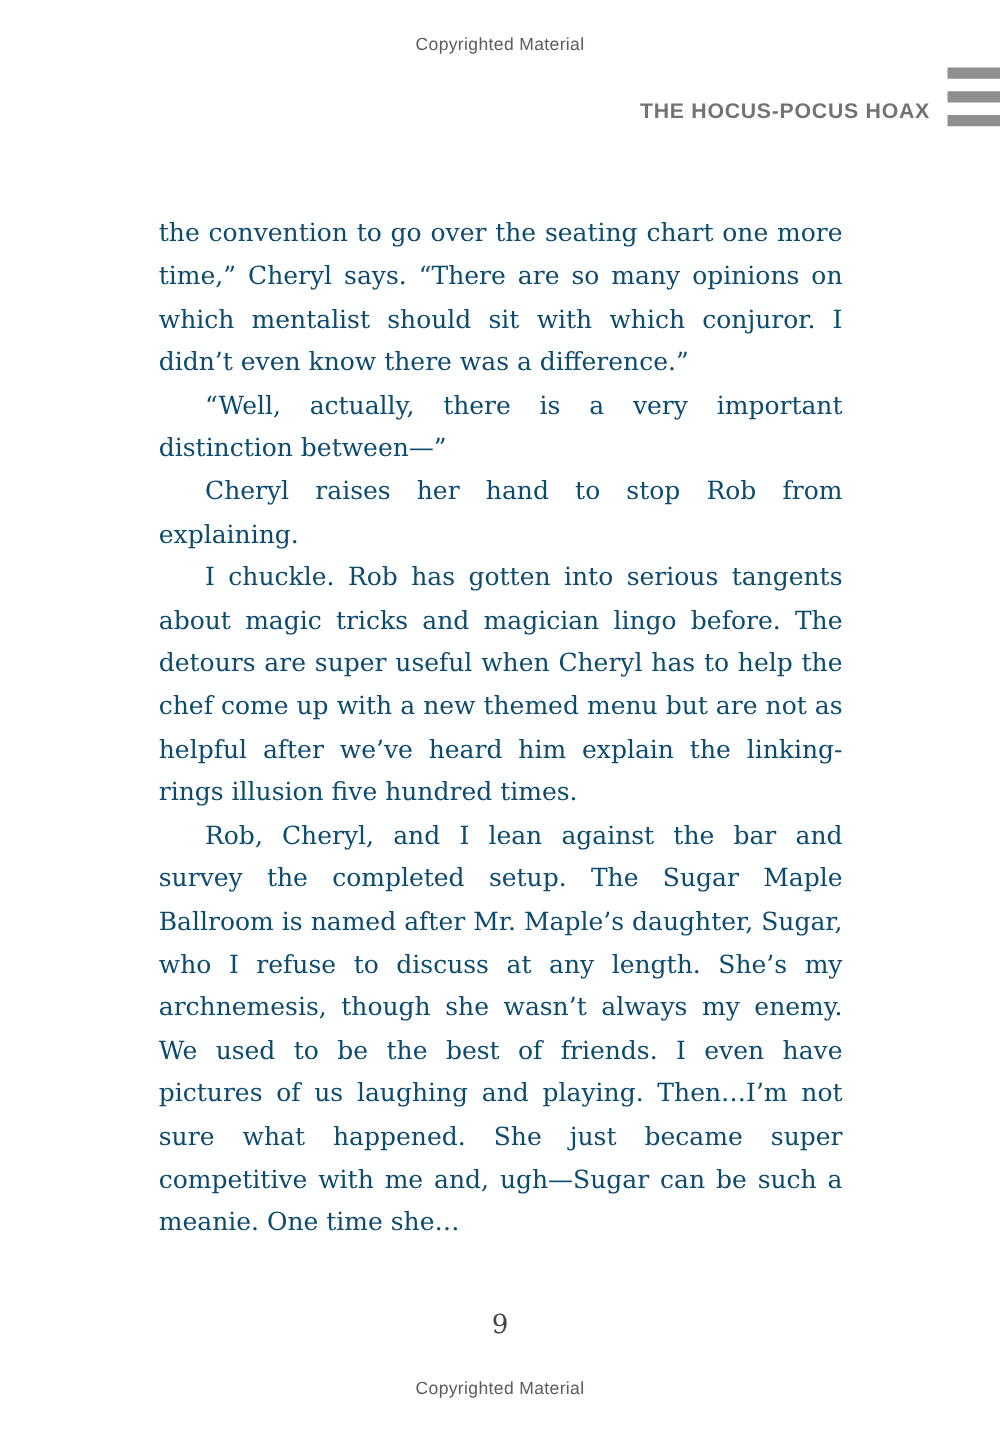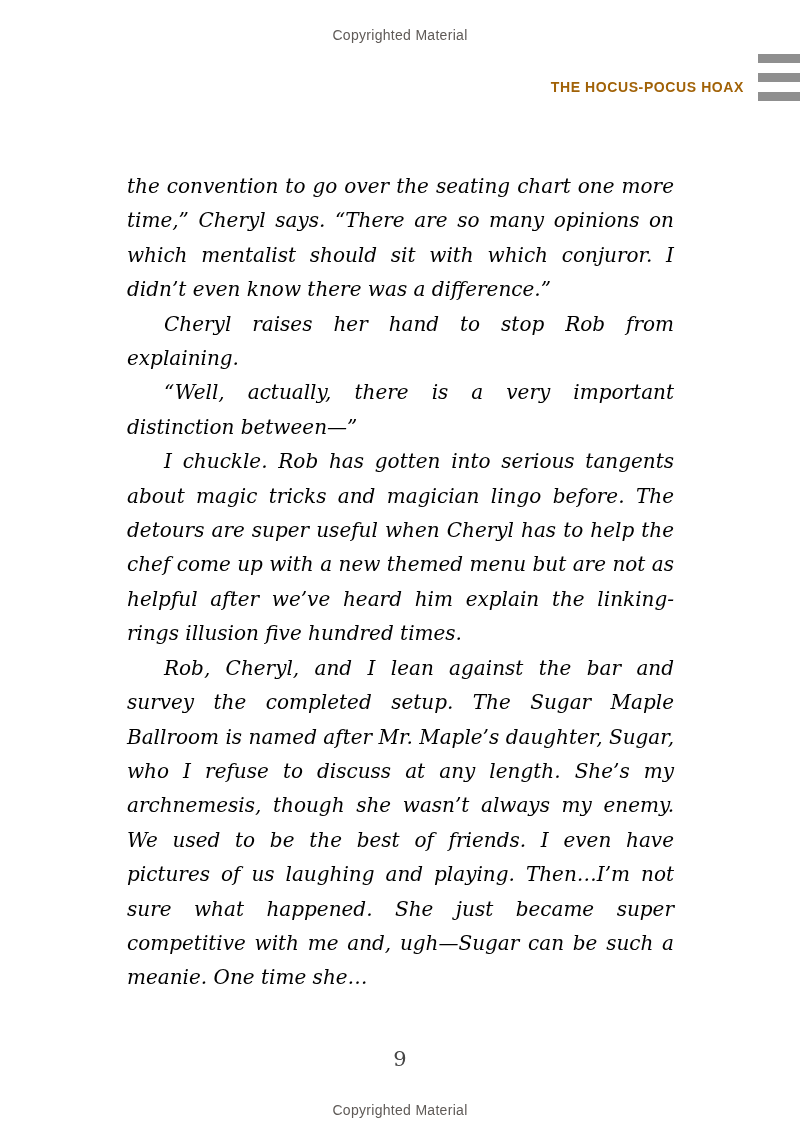--- a/index.html
+++ b/index.html
@@ -23,47 +23,46 @@
     color: #5f5a57;
   }
   .notice.top { top: 27px; }
   .notice.bottom { top: 1102px; }
   .header-title {
     position: absolute;
     top: 79px;
     right: 56px;
     font-family: "Liberation Sans", sans-serif;
     font-weight: bold;
-    font-size: 14px;
+    font-size: 17px;
     letter-spacing: 0.6px;
-    color: #a16207;
+    color: #737373;
   }
   .corner-bars {
     position: absolute;
     top: 54px;
     right: 0;
     display: flex;
     flex-direction: column;
     gap: 10px;
   }
   .corner-bars .bar {
     width: 42px;
     height: 9px;
     background: #8f8f8f;
   }
   .body-text {
     position: absolute;
     top: 169px;
     left: 127px;
     width: 547px;
-    color: #000000;
+    color: #0c4a6e;
     font-size: 20px;
     line-height: 34.4px;
     text-align: justify;
-    font-style: italic;
   }
   .body-text p {
     margin: 0;
     padding: 0;
     text-indent: 37px;
   }
   .body-text p.no-indent { text-indent: 0; }
   .page-number {
     position: absolute;
     top: 1047px;
@@ -84,22 +83,22 @@
   <div class="corner-bars">
     <div class="bar"></div>
     <div class="bar"></div>
     <div class="bar"></div>
   </div>
 
   <div class="header-title">THE HOCUS-POCUS HOAX</div>
 
   <div class="body-text">
     <p class="no-indent">the convention to go over the seating chart one more time,” Cheryl says. “There are so many opinions on which mentalist should sit with which conjuror. I didn’t even know there was a difference.”</p>
+    <p>“Well, actually, there is a very important distinction between—”</p>
     <p>Cheryl raises her hand to stop Rob from explaining.</p>
-    <p>“Well, actually, there is a very important distinction between—”</p>
     <p>I chuckle. Rob has gotten into serious tangents about magic tricks and magician lingo before. The detours are super useful when Cheryl has to help the chef come up with a new themed menu but are not as helpful after we’ve heard him explain the linking-rings illusion five hundred times.</p>
     <p>Rob, Cheryl, and I lean against the bar and survey the completed setup. The Sugar Maple Ballroom is named after Mr. Maple’s daughter, Sugar, who I refuse to discuss at any length. She’s my archnemesis, though she wasn’t always my enemy. We used to be the best of friends. I even have pictures of us laughing and playing. Then…I’m not sure what happened. She just became super competitive with me and, ugh—Sugar can be such a meanie. One time she…</p>
   </div>
 
   <div class="page-number">9</div>
 
   <div class="notice bottom">Copyrighted Material</div>
 
 </div>
 

